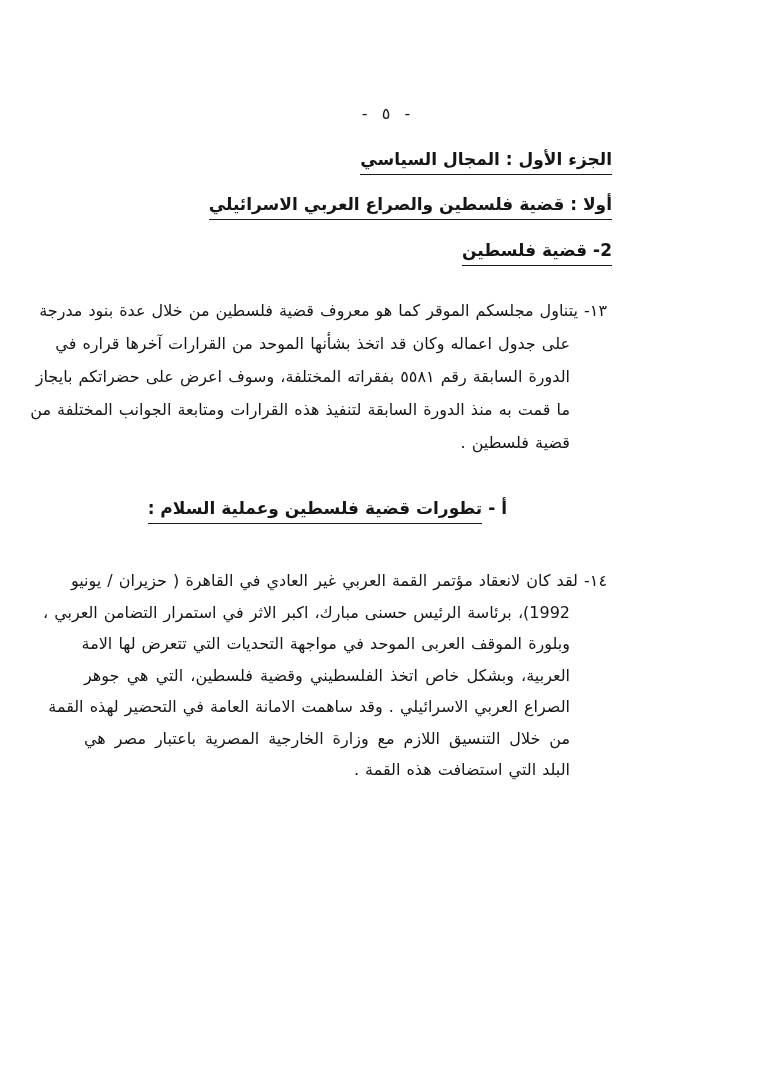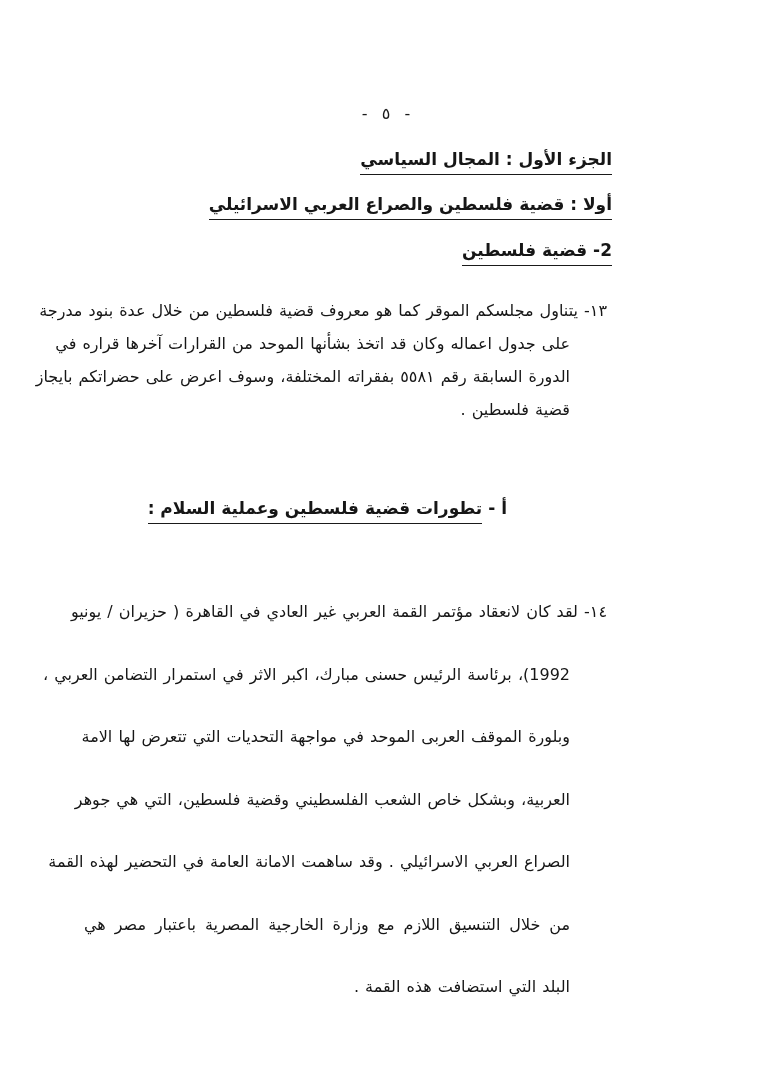--- a/index.html
+++ b/index.html
@@ -44,21 +44,21 @@
   #p13{top:294px;}
   #p14{top:565px;}
   .line{
     white-space:nowrap;
     overflow:visible;
     text-align:justify;
     text-align-last:justify;
     word-spacing:1px;
   }
   #p13 .line{height:33px;line-height:33px;}
-  #p14 .line{height:31.5px;line-height:31.5px;margin-top:31px;}
+  #p14 .line{height:31.5px;line-height:31.5px;}
   .l-cont{padding-right:37px;}
   .l-last{text-align-last:right;}
 </style>
 </head>
 <body>
 
 <div class="page">
 
   <div class="pagenum">- ٥ -</div>
 
@@ -71,30 +71,31 @@
   </div>
 
   <div class="h" id="h-item1">
     <span class="ul">2- قضية فلسطين</span>
   </div>
 
   <div class="para" id="p13">
     <div class="line l-first">١٣- يتناول مجلسكم الموقر كما هو معروف قضية فلسطين من خلال عدة بنود مدرجة</div>
     <div class="line l-cont">على جدول اعماله وكان قد اتخذ بشأنها الموحد من القرارات آخرها قراره في</div>
     <div class="line l-cont">الدورة السابقة رقم ٥٥٨١ بفقراته المختلفة، وسوف اعرض على حضراتكم بايجاز</div>
+    <div class="line l-cont">ما قمت به منذ الدورة السابقة لتنفيذ هذه القرارات ومتابعة الجوانب المختلفة من</div>
     <div class="line l-cont l-last">قضية فلسطين .</div>
   </div>
 
   <div class="ha">
     <span>أ - </span><span class="ul">تطورات قضية فلسطين وعملية السلام :</span>
   </div>
 
   <div class="para" id="p14">
     <div class="line l-first">١٤- لقد كان لانعقاد مؤتمر القمة العربي غير العادي في القاهرة ( حزيران / يونيو</div>
     <div class="line l-cont">1992)، برئاسة الرئيس حسنى مبارك، اكبر الاثر في استمرار التضامن العربي ،</div>
     <div class="line l-cont">وبلورة الموقف العربى الموحد في مواجهة التحديات التي تتعرض لها الامة</div>
-    <div class="line l-cont">العربية، وبشكل خاص الشعب الفلسطيني وقضية فلسطين، التي هي جوهر</div>
+    <div class="line l-cont">العربية، وبشكل خاص اتخذ الفلسطيني وقضية فلسطين، التي هي جوهر</div>
     <div class="line l-cont">الصراع العربي الاسرائيلي . وقد ساهمت الامانة العامة في التحضير لهذه القمة</div>
     <div class="line l-cont">من خلال التنسيق اللازم مع وزارة الخارجية المصرية باعتبار مصر هي</div>
     <div class="line l-cont l-last">البلد التي استضافت هذه القمة .</div>
   </div>
 
 </div>
 
 </body></html>

